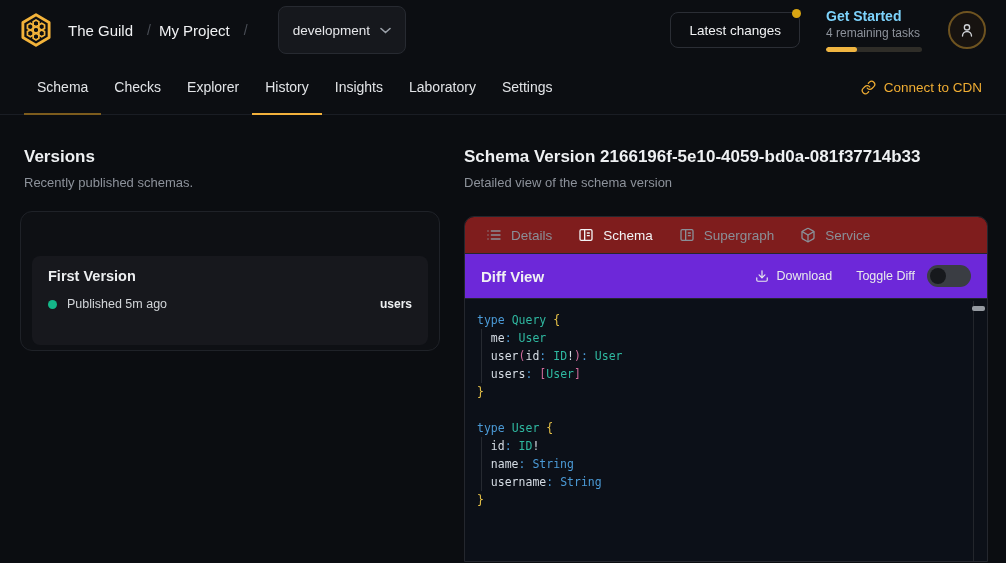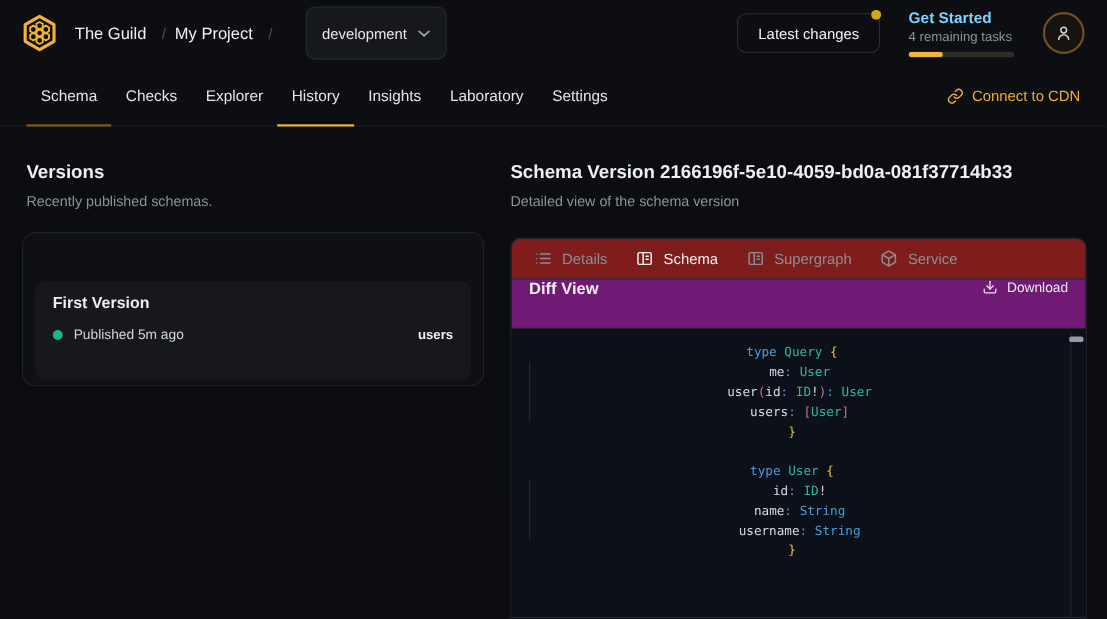--- a/index.html
+++ b/index.html
@@ -55,33 +55,33 @@
   .v-author { font-size:12.5px; color:#7f848d; margin-top:3px; }
   .v-meta { display:flex; align-items:center; margin-top:13px; font-size:12.5px; color:#d2d5d9; }
   .v-dot { width:9px; height:9px; border-radius:50%; margin-right:10px; }
   .v-service { margin-left:auto; font-size:12px; font-weight:700; color:#eef0f2; }
 
   
   .panel { margin-top:26px; border:1px solid #24272e; border-radius:10px 10px 0 0; height:346px; overflow:hidden; background:#0b0d12; }
   .ptabs { height:37px; background:#7f1d1d; border-bottom:1px solid #24272e; display:flex; align-items:center; padding:0 8px; }
   .ptab { display:flex; align-items:center; gap:9px; padding:0 13px; font-size:13.5px; color:#8a8f97; height:100%; cursor:pointer; }
   .ptab--active { color:#f2f3f5; }
-  .diff-row { height:45px; border-bottom:1px solid #24272e; display:flex; align-items:flex-start; padding:0 16px; background:#701a75; }
+  .diff-row { height:45px; border-bottom:1px solid #24272e; display:flex; align-items:center; padding:0 16px; background:#6d28d9; }
   .diff-title { font-size:15px; font-weight:700; color:#f0f1f3; }
   .diff-actions { margin-left:auto; display:flex; align-items:center; gap:24px; }
   .download-btn { display:flex; align-items:center; gap:8px; font-size:12.5px; color:#e8eaec; cursor:pointer; }
   .toggle-wrap { display:flex; align-items:center; gap:12px; }
   .toggle-label { font-size:12.5px; color:#e8eaec; }
   .toggle { width:44px; height:22px; border-radius:11px; background:#3a3d43; position:relative; cursor:pointer; }
   .toggle-knob { position:absolute; left:3px; top:3px; width:16px; height:16px; border-radius:50%; background:#17191d; }
 
   
   .code { position:relative; height:264px; background:#0c1018; padding:12px 24px 12px 12px;
     font-family:"DejaVu Sans Mono","Liberation Mono",monospace; font-size:11.5px; line-height:18px; }
-  .code-line { white-space:pre; height:18px;text-align:center; }
+  .code-line { white-space:pre; height:18px; }
   .tk-kw { color:#4b9ad6; }
   .tk-type { color:#2fb8a0; }
   .tk-brace { color:#e8c348; }
   .tk-field { color:#d4dbe3; }
   .tk-punct { color:#cf6a9b; }
   .guide { position:absolute; width:1px; background:#262a31; left:16px; }
   .guide-1 { top:30px; height:54px; }
   .guide-2 { top:138px; height:54px; }
   .sb-track { position:absolute; top:2px; bottom:0; right:13px; width:1px; background:#23262c; }
   .sb-thumb { position:absolute; top:7px; right:2px; width:13px; height:5px; border-radius:2px; background:#969ba2; cursor:pointer; }
@@ -220,20 +220,26 @@
         <span class="diff-title">Diff View</span>
         <div class="diff-actions">
           <div class="download-btn">
             <svg width="14" height="14" viewBox="0 0 24 24" fill="none" stroke="#e8eaec" stroke-width="2" stroke-linecap="round" stroke-linejoin="round">
               <path d="M21 15v4a2 2 0 0 1-2 2H5a2 2 0 0 1-2-2v-4"></path>
                 <polyline points="7 10 12 15 17 10"></polyline>
                 <line x1="12" y1="15" x2="12" y2="3"></line>
             </svg>
             <span>Download</span>
           </div>
+          <div class="toggle-wrap">
+            <span class="toggle-label">Toggle Diff</span>
+            <div class="toggle" id="diff-toggle">
+              <div class="toggle-knob"></div>
+            </div>
+          </div>
         </div>
       </div>
 
       <div class="code">
         <div class="guide guide-1"></div>
         <div class="guide guide-2"></div>
         <div id="code-lines">
             <div class="code-line"><span class="tk-kw">type</span><span class="tk-field"> </span><span class="tk-type">Query</span><span class="tk-field"> </span><span class="tk-brace">{</span></div>
             <div class="code-line"><span class="tk-field">  me</span><span class="tk-kw">:</span><span class="tk-field"> </span><span class="tk-type">User</span></div>
             <div class="code-line"><span class="tk-field">  user</span><span class="tk-punct">(</span><span class="tk-field">id</span><span class="tk-kw">:</span><span class="tk-field"> </span><span class="tk-type">ID</span><span class="tk-field">!</span><span class="tk-punct">)</span><span class="tk-kw">:</span><span class="tk-field"> </span><span class="tk-type">User</span></div>

